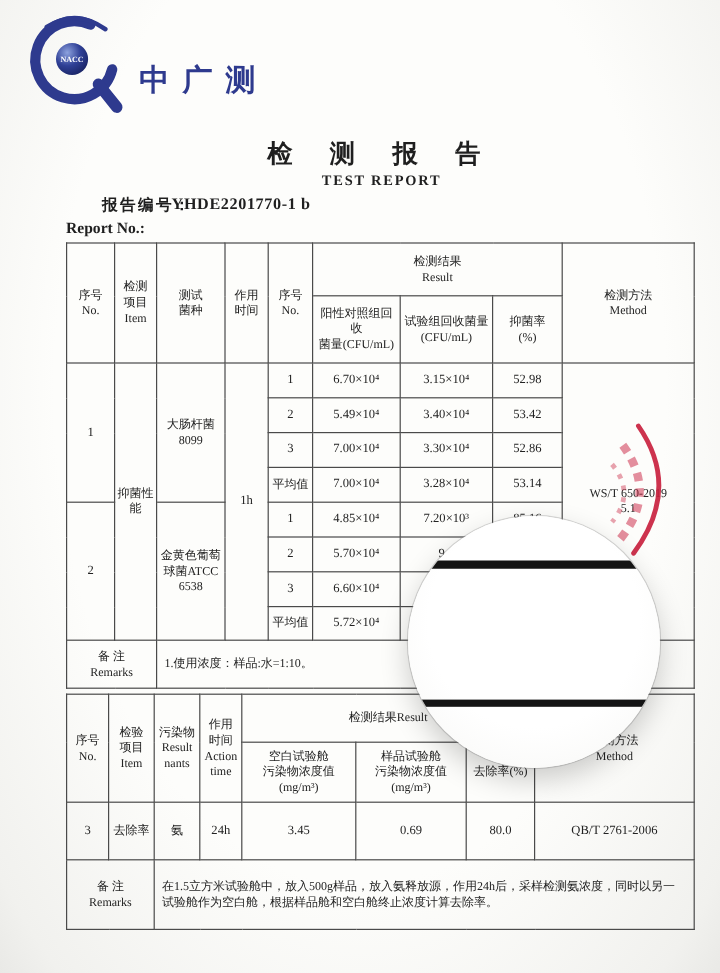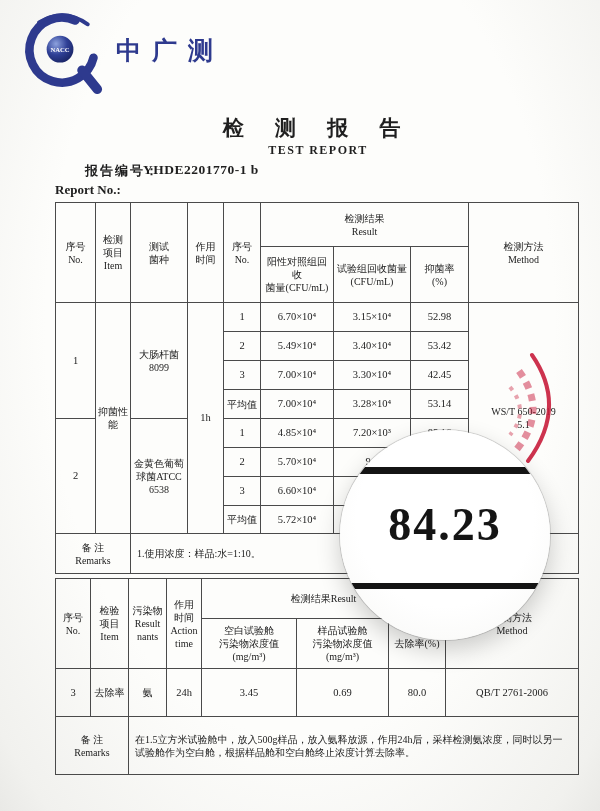--- a/index.html
+++ b/index.html
@@ -5,21 +5,21 @@
   html,body{margin:0;padding:0;}
   body{
     width:600px;height:811px;position:relative;overflow:hidden;
     background:radial-gradient(ellipse at 50% 40%, #fdfdfb 60%, #f1f1ee 92%, #e9e9e6 100%);
     font-family:"Liberation Serif","DejaVu Serif",serif;
     color:#1f1f1f;
   }
   .abs{position:absolute;}
 
   
-  .logo{left:18px;top:8px;width:270px;height:90px;display:flex;align-items:flex-start;}
+  .logo{left:18px;top:8px;width:270px;height:90px;display:flex;align-items:center;}
   .logo-svg{width:86px;height:90px;}
   .logo-text{font-size:25px;font-weight:bold;color:#2e3a8e;letter-spacing:11px;margin-left:12px;margin-top:26px;font-family:"Liberation Sans","DejaVu Sans",sans-serif;}
 
   
   .title-zh{left:0;top:114px;width:636px;text-align:center;font-size:21px;font-weight:bold;letter-spacing:13px;}
   .title-en{left:0;top:143px;width:636px;text-align:center;font-size:12px;font-weight:bold;letter-spacing:1.5px;}
 
   
   .repno-zh{left:55px;top:162px;font-size:13px;font-weight:bold;letter-spacing:2px;margin-left:30px;}
   .repno-val{left:143px;top:162px;font-size:13.5px;font-weight:bold;letter-spacing:.5px;}
@@ -139,21 +139,21 @@
   <tr style="height:29px">
     <td class="val">2</td>
     <td class="val">5.49×10⁴</td>
     <td class="val">3.40×10⁴</td>
     <td class="val">53.42</td>
   </tr>
   <tr style="height:29px">
     <td class="val">3</td>
     <td class="val">7.00×10⁴</td>
     <td class="val">3.30×10⁴</td>
-    <td class="val">42.45</td>
+    <td class="val">52.86</td>
   </tr>
   <tr style="height:29px">
     <td>平均值</td>
     <td class="val">7.00×10⁴</td>
     <td class="val">3.28×10⁴</td>
     <td class="val">53.14</td>
   </tr>
   <tr style="height:29px">
     <td rowspan="4" class="val">2</td>
     <td rowspan="4">金黄色葡萄
@@ -247,15 +247,14 @@
   </table>
 
 <svg class="abs stamp" viewBox="0 0 112 142">
   <path d="M 60 20 Q 96 72 56 126" fill="none" stroke="#c81e3c" stroke-width="4" stroke-linecap="round"></path>
   <path d="M 47 36 Q 76 76 45 114" fill="none" stroke="#c81e3c" stroke-width="7" stroke-dasharray="7 6" opacity="0.55"></path>
   <path d="M 38 52 Q 58 76 38 100" fill="none" stroke="#c81e3c" stroke-width="4" stroke-dasharray="4 6" opacity="0.45"></path>
 </svg>
 
 <div class="abs magnifier">
   <div class="mag-line mag-line-top"></div>
-  <div class="mag-value">84.23</div>
   <div class="mag-line mag-line-bottom"></div>
 </div>
 
 </body></html>

